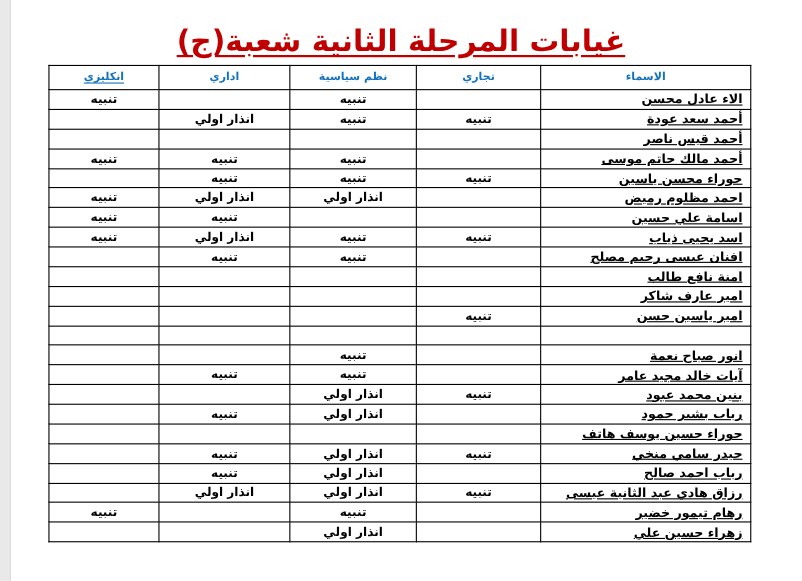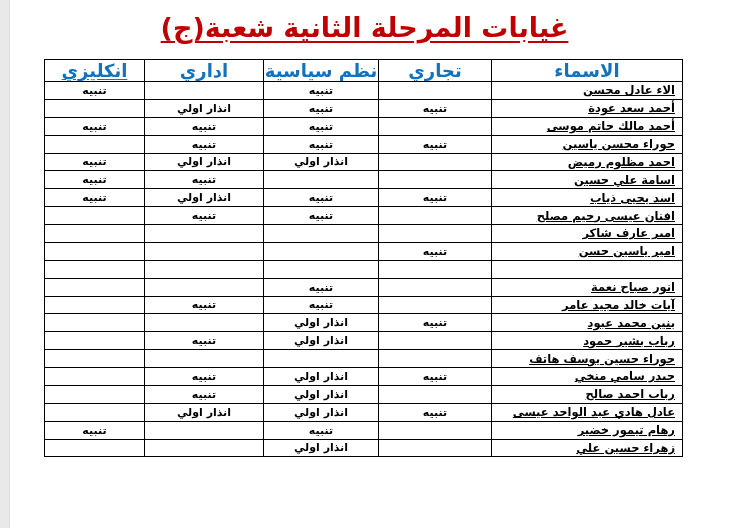--- a/index.html
+++ b/index.html
@@ -11,21 +11,21 @@
   }
   .page-edge {
     position: absolute;
     left: 0; top: 0;
     width: 10px; height: 528px;
     background: #e9e9e9;
     border-right: 1px solid #dcdcdc;
   }
   .doc-title {
     position: absolute;
-    top: 12px; left: 0;
+    top: 22px; left: 0;
     width: 729px;
     text-align: center;
     font-size: 27px;
     font-weight: bold;
     color: var(--title-color, #C00000);
     text-decoration: underline;
     text-underline-offset: 4px;
     letter-spacing: 0px;
   }
   table.absences {
@@ -39,21 +39,21 @@
   }
   table.absences th, table.absences td {
     border: 1px solid #000;
     overflow: hidden;
     white-space: nowrap;
   }
   table.absences thead tr { height: 22px; }
   table.absences tbody tr { height: 17.88px; }
   th.col-header {
     color: var(--header-color, #1272BE);
-    font-size: 18px;
+    font-size: 10px;
     font-weight: bold;
     text-align: center;
     vertical-align: middle;
   }
   th.col-header.u { text-decoration: underline; text-underline-offset: 2px; }
   td.name-cell {
     font-size: 11.5px;
     font-weight: bold;
     color: #000;
     text-align: right;
@@ -102,20 +102,27 @@
         <td class="val-cell">تنبيه</td>
       </tr>
       <tr>
         <td class="name-cell">أحمد سعد عودة</td>
         <td class="val-cell">تنبيه</td>
         <td class="val-cell">تنبيه</td>
         <td class="val-cell">انذار اولي</td>
         <td class="val-cell"></td>
       </tr>
       <tr>
+        <td class="name-cell">أحمد قيس ناصر</td>
+        <td class="val-cell"></td>
+        <td class="val-cell"></td>
+        <td class="val-cell"></td>
+        <td class="val-cell"></td>
+      </tr>
+      <tr>
         <td class="name-cell">أحمد مالك حاتم موسى</td>
         <td class="val-cell"></td>
         <td class="val-cell">تنبيه</td>
         <td class="val-cell">تنبيه</td>
         <td class="val-cell">تنبيه</td>
       </tr>
       <tr>
         <td class="name-cell">حوراء محسن ياسين</td>
         <td class="val-cell">تنبيه</td>
         <td class="val-cell">تنبيه</td>
@@ -144,20 +151,27 @@
         <td class="val-cell">تنبيه</td>
       </tr>
       <tr>
         <td class="name-cell">افنان عيسى رحيم مصلح</td>
         <td class="val-cell"></td>
         <td class="val-cell">تنبيه</td>
         <td class="val-cell">تنبيه</td>
         <td class="val-cell"></td>
       </tr>
       <tr>
+        <td class="name-cell">امنة نافع طالب</td>
+        <td class="val-cell"></td>
+        <td class="val-cell"></td>
+        <td class="val-cell"></td>
+        <td class="val-cell"></td>
+      </tr>
+      <tr>
         <td class="name-cell">امير عارف شاكر</td>
         <td class="val-cell"></td>
         <td class="val-cell"></td>
         <td class="val-cell"></td>
         <td class="val-cell"></td>
       </tr>
       <tr>
         <td class="name-cell">امير ياسين حسن</td>
         <td class="val-cell">تنبيه</td>
         <td class="val-cell"></td>
@@ -214,21 +228,21 @@
         <td class="val-cell"></td>
       </tr>
       <tr>
         <td class="name-cell">رباب احمد صالح</td>
         <td class="val-cell"></td>
         <td class="val-cell">انذار اولي</td>
         <td class="val-cell">تنبيه</td>
         <td class="val-cell"></td>
       </tr>
       <tr>
-        <td class="name-cell">عادل هادي عبد الواحد عيسى</td>
+        <td class="name-cell">رزاق هادي عبد الثانية عيسى</td>
         <td class="val-cell">تنبيه</td>
         <td class="val-cell">انذار اولي</td>
         <td class="val-cell">انذار اولي</td>
         <td class="val-cell"></td>
       </tr>
       <tr>
         <td class="name-cell">رهام تيمور خضير</td>
         <td class="val-cell"></td>
         <td class="val-cell">تنبيه</td>
         <td class="val-cell"></td>

